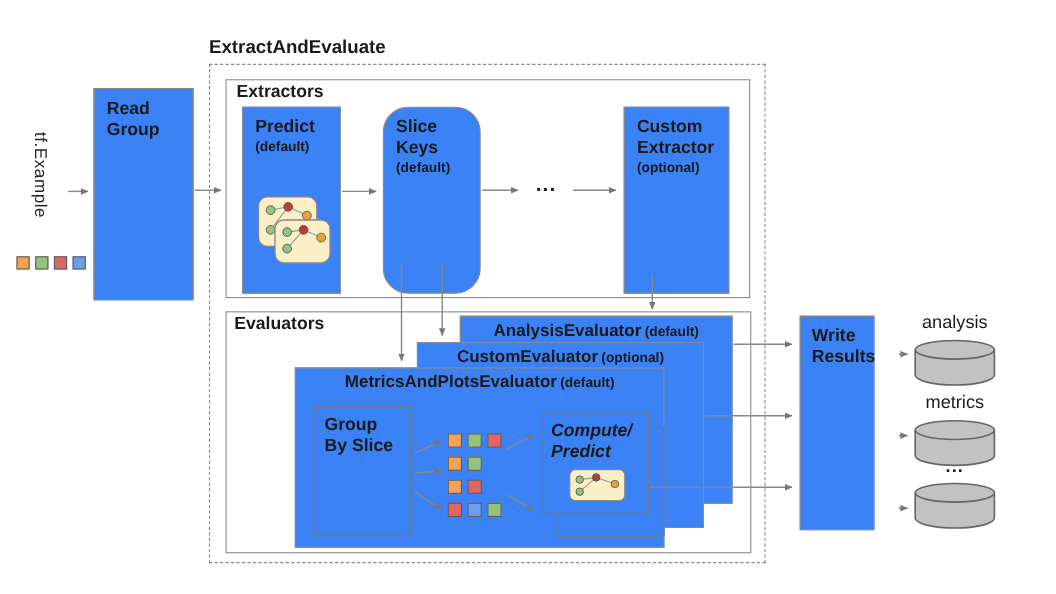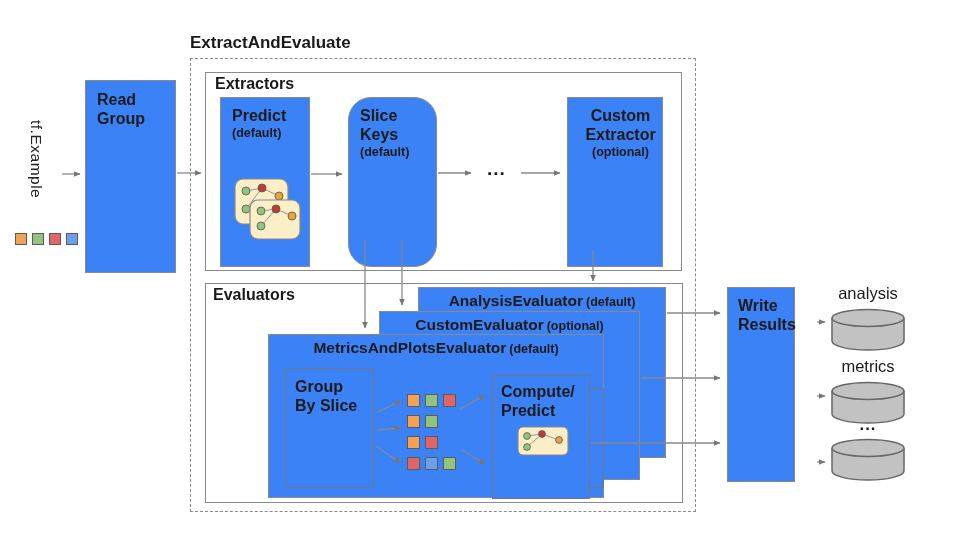--- a/index.html
+++ b/index.html
@@ -96,21 +96,21 @@
   </svg>
 
   <div class="tanbox" style="left:348px;top:97px;width:89px;height:170px;padding:8px 0 0 11px;border-radius:23px;">
     <div class="box-title">Slice</div>
     <div class="box-title">Keys</div>
     <div class="box-sub">(default)</div>
   </div>
 
   <div class="abs ellipsis" style="left:487px;top:158px;">...</div>
 
-  <div class="tanbox" style="left:567px;top:97px;width:96px;height:170px;padding:8px 0 0 11px;text-align:center;">
+  <div class="tanbox" style="left:567px;top:97px;width:96px;height:170px;padding:8px 0 0 11px;">
     <div class="box-title">Custom</div>
     <div class="box-title">Extractor</div>
     <div class="box-sub">(optional)</div>
   </div>
 
   <div class="whitebox" style="left:205px;top:283px;width:478px;height:220px;">
     <div class="section-label" style="position:absolute;left:7px;top:2px;">Evaluators</div>
   </div>
 
   <div class="tanbox eval-title" style="left:418px;top:287px;width:248px;height:171px;">
@@ -143,21 +143,21 @@
         <span class="sq c-red"></span>
       </div>
       <div class="sq-row">
         <span class="sq c-red"></span>
         <span class="sq c-blue"></span>
         <span class="sq c-green"></span>
       </div>
     </div>
 
   <div class="tanbox" style="left:506px;top:388px;width:98px;height:100px;border-color:#777;"></div>
-  <div class="tanbox" style="left:492px;top:375px;width:98px;height:124px;padding:6px 0 0 8px;border-color:#777;">
+  <div class="tanbox" style="left:492px;top:375px;width:98px;height:92px;padding:6px 0 0 8px;border-color:#777;font-style:italic;">
     <div class="box-title">Compute/</div>
     <div class="box-title">Predict</div>
   </div>
   <svg class="abs" style="left:517px;top:426px;" width="54" height="32" viewBox="0 0 54 32">
     <rect x="1" y="1" width="50" height="28" rx="5" fill="#FCEEC6" stroke="#888" stroke-width="1.1"></rect>
     <line x1="10" y1="10" x2="25" y2="8" stroke="#999" stroke-width="1"></line>
     <line x1="10" y1="21" x2="25" y2="8" stroke="#999" stroke-width="1"></line>
     <line x1="25" y1="8" x2="42" y2="14" stroke="#999" stroke-width="1"></line>
     <circle cx="10" cy="10" r="3.4" fill="#93C47D" stroke="#555" stroke-width="0.8"></circle>
     <circle cx="10" cy="21" r="3.4" fill="#93C47D" stroke="#555" stroke-width="0.8"></circle>

